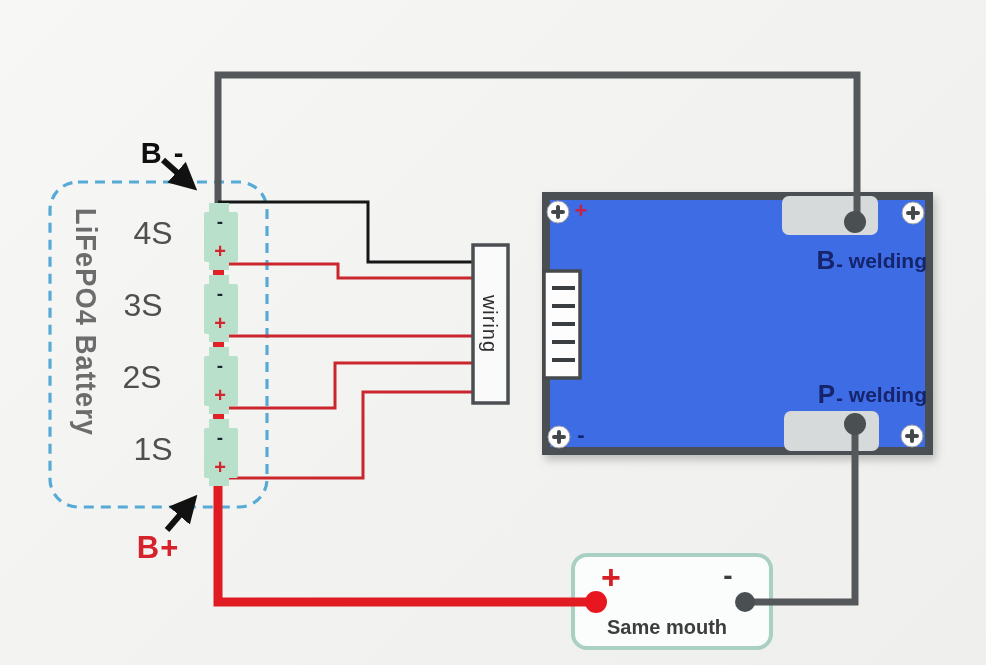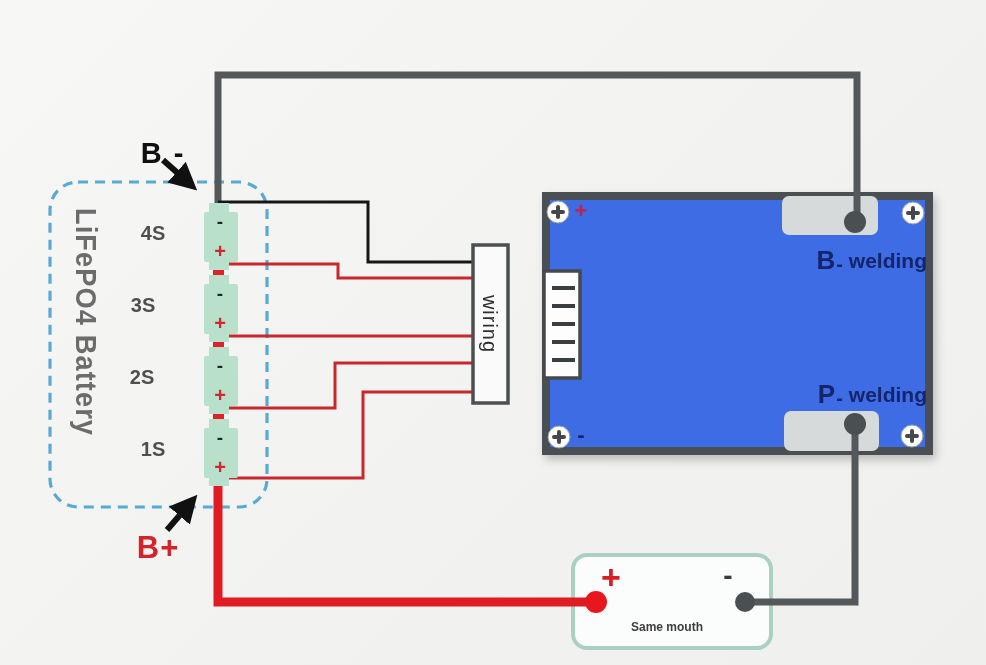--- a/index.html
+++ b/index.html
@@ -9,36 +9,36 @@
     background:linear-gradient(135deg,#f7f7f6 0%,#f3f3f2 40%,#efefee 100%);
   }
   .canvas svg{position:absolute;left:0;top:0;}
   .lbl{position:absolute;transform:translate(-50%,-50%);white-space:nowrap;line-height:1;}
   .b-minus{font-size:29px;font-weight:700;color:#0f0f0f;letter-spacing:2px;}
   .b-plus{font-size:31px;font-weight:700;color:#d6232b;letter-spacing:1px;}
   .battery-name{
     font-size:26px;font-weight:700;color:#6c6c6c;letter-spacing:1px;
     transform:translate(-50%,-50%) rotate(90deg) scale(1.05,1.15);
   }
-  .cell-label{font-size:20px;color:#4f4f4f;font-weight:bold;}
+  .cell-label{font-size:32px;color:#4f4f4f;}
   .cell-minus{position:absolute;transform:translate(-50%,-50%);font-size:19px;font-weight:900;color:#17272e;}
   .cell-plus{position:absolute;transform:translate(-50%,-50%);font-size:20px;font-weight:900;color:#d5252c;}
   .wiring-label{font-size:20px;color:#2e2e2e;transform:translate(-50%,-50%) rotate(90deg);letter-spacing:1px;}
   .board-plus{font-size:22px;font-weight:900;color:#c32347;}
   .board-minus{font-size:22px;font-weight:900;color:#13246b;}
   .welding{
     position:absolute;transform:translate(-100%,-50%);display:flex;align-items:center;
     color:#15246b;white-space:nowrap;
   }
   .welding .big{font-size:26px;font-weight:900;line-height:1;}
   .welding .minus{font-size:20px;font-weight:900;line-height:1;margin:8px 6px 0 1px;}
   .welding .word{font-size:21px;font-weight:700;line-height:1;}
   .port-plus{font-size:34px;font-weight:900;color:#d81f26;}
   .port-minus{font-size:28px;font-weight:900;color:#3c3c3c;}
-  .port-label{font-size:12px;font-weight:700;color:#3d3d3d;}
+  .port-label{font-size:20px;font-weight:700;color:#3d3d3d;}
 </style>
 </head>
 <body>
 
 <div class="canvas">
 
   <svg width="986" height="665" viewBox="0 0 986 665">
     <defs>
       <marker id="arrowhead" viewBox="0 0 10 10" refX="7" refY="5" markerWidth="4.6" markerHeight="4.6" orient="auto-start-reverse">
         <path d="M0,0 L10,5 L0,10 z" fill="#111"></path>

